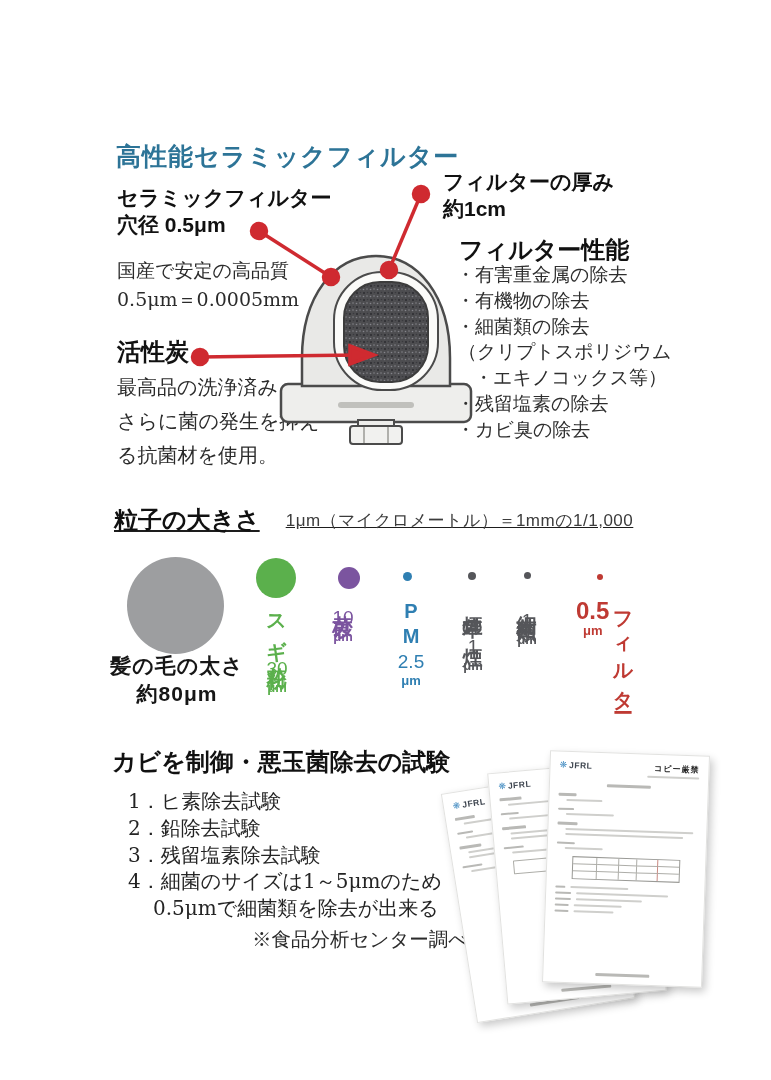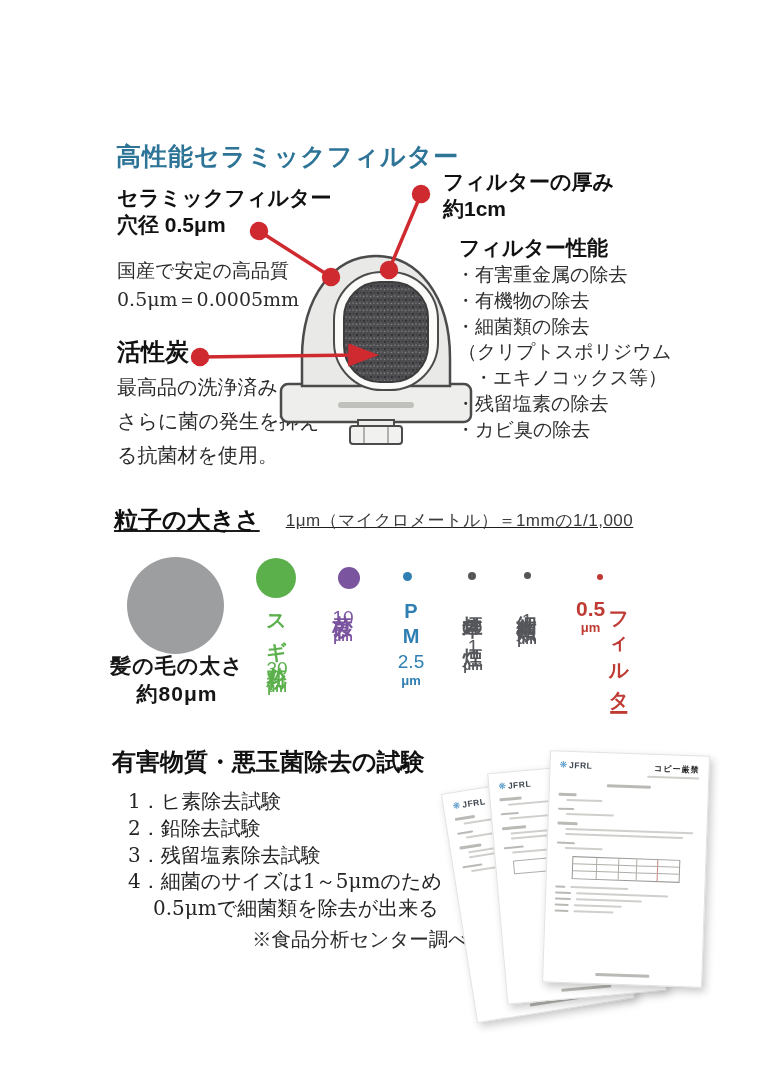--- a/index.html
+++ b/index.html
@@ -10,37 +10,37 @@
   .abs{position:absolute;}
   
   .main-title{
     left:116px;top:128px;font-family:"DejaVu Serif","Liberation Serif",serif;
     font-size:25px;font-weight:700;color:#2d7497;letter-spacing:1px;white-space:nowrap;margin-top:12px;
   }
   .callout-label{font-weight:700;font-size:21px;line-height:27px;color:#111;white-space:nowrap;}
   .serif-note{font-family:"DejaVu Serif","Liberation Serif",serif;font-size:19px;line-height:29px;color:#2b2b2b;white-space:nowrap;}
   .carbon-label{font-weight:700;font-size:24px;color:#111;}
   .carbon-note{font-family:"DejaVu Serif","Liberation Serif",serif;font-size:20px;line-height:34px;color:#2b2b2b;white-space:nowrap;}
-  .perf-heading{font-weight:700;font-size:21px;color:#111;white-space:nowrap;}
+  .perf-heading{font-weight:700;font-size:24px;color:#111;white-space:nowrap;}
   .perf-list{font-family:"DejaVu Serif","Liberation Serif",serif;font-size:19px;line-height:25.8px;color:#2e2e2e;white-space:nowrap;}
   .perf-list .indent1{padding-left:2px;}
   .perf-list .indent2{padding-left:18px;}
   
   .particle-head{left:114px;top:504px;display:flex;align-items:center;gap:26px;white-space:nowrap;text-decoration:underline;}
   .particle-head .h{font-weight:700;font-size:24px;color:#111;}
   .particle-head .s{font-size:17px;color:#3c3c3c;letter-spacing:0.5px;}
   .circle{position:absolute;border-radius:50%;}
   .hair-label{left:96px;top:652px;width:162px;text-align:center;font-weight:700;font-size:21px;line-height:28px;color:#161616;letter-spacing:1px;}
   .pcol{position:absolute;top:600px;display:flex;flex-direction:column;align-items:center;gap:2px;width:38px;}
   .pcol .vname{writing-mode:vertical-rl;text-orientation:upright;font-size:20px;font-weight:600;letter-spacing:3px;line-height:1;}
   .pcol .vval{font-size:19px;font-weight:400;line-height:1.05;}
   .pcol .vunit{font-size:13px;font-weight:600;line-height:1;}
   .pcol-filter{position:absolute;left:576px;top:598px;display:flex;gap:4px;align-items:flex-start;}
   .pcol-filter .num{display:flex;flex-direction:column;align-items:center;}
-  .pcol-filter .vval{font-size:21px;font-weight:700;line-height:1.05;text-align:center;}
+  .pcol-filter .vval{font-size:24px;font-weight:700;line-height:1.05;text-align:center;}
   .pcol-filter .vunit{font-size:13px;font-weight:600;}
   .pcol-filter .vname{writing-mode:vertical-rl;text-orientation:upright;font-size:20px;font-weight:600;letter-spacing:3px;line-height:1;}
   .c-green{color:#5bb04c;}.c-purple{color:#7b549f;}.c-blue{color:#2f7fb2;}
   .c-gray{color:#55565a;}.c-red{color:#bf3a33;}
   
   .tests-heading{left:112px;top:746px;font-weight:700;font-size:24px;color:#111;white-space:nowrap;}
   .tests-list{left:128px;top:788px;font-family:"DejaVu Serif","Liberation Serif",serif;font-size:20px;line-height:26.8px;color:#242424;white-space:nowrap;}
   .tests-list .cont{padding-left:25px;}
   .tests-note{left:252px;top:926px;font-family:"DejaVu Serif","Liberation Serif",serif;font-size:19.5px;color:#2b2b2b;white-space:nowrap;}
   
@@ -191,21 +191,21 @@
   <span class="vunit">μm</span>
 </div>
 <div class="pcol-filter c-red">
   <span class="num">
     <span class="vval">0.5</span>
     <span class="vunit">μm</span>
   </span>
   <span class="vname">フィルター</span>
 </div>
 
-<div class="abs tests-heading">有害物質・悪玉菌除去の試験</div>
+<div class="abs tests-heading">カビを制御・悪玉菌除去の試験</div>
 <div class="abs tests-list">
   <div>1．ヒ素除去試験</div>
   <div>2．鉛除去試験</div>
   <div>3．残留塩素除去試験</div>
   <div>4．細菌のサイズは1～5μmのため</div>
   <div class="cont">0.5μmで細菌類を除去が出来る</div>
 </div>
 <div class="abs tests-note">※食品分析センター調べ</div>
 
 <div class="page back">

